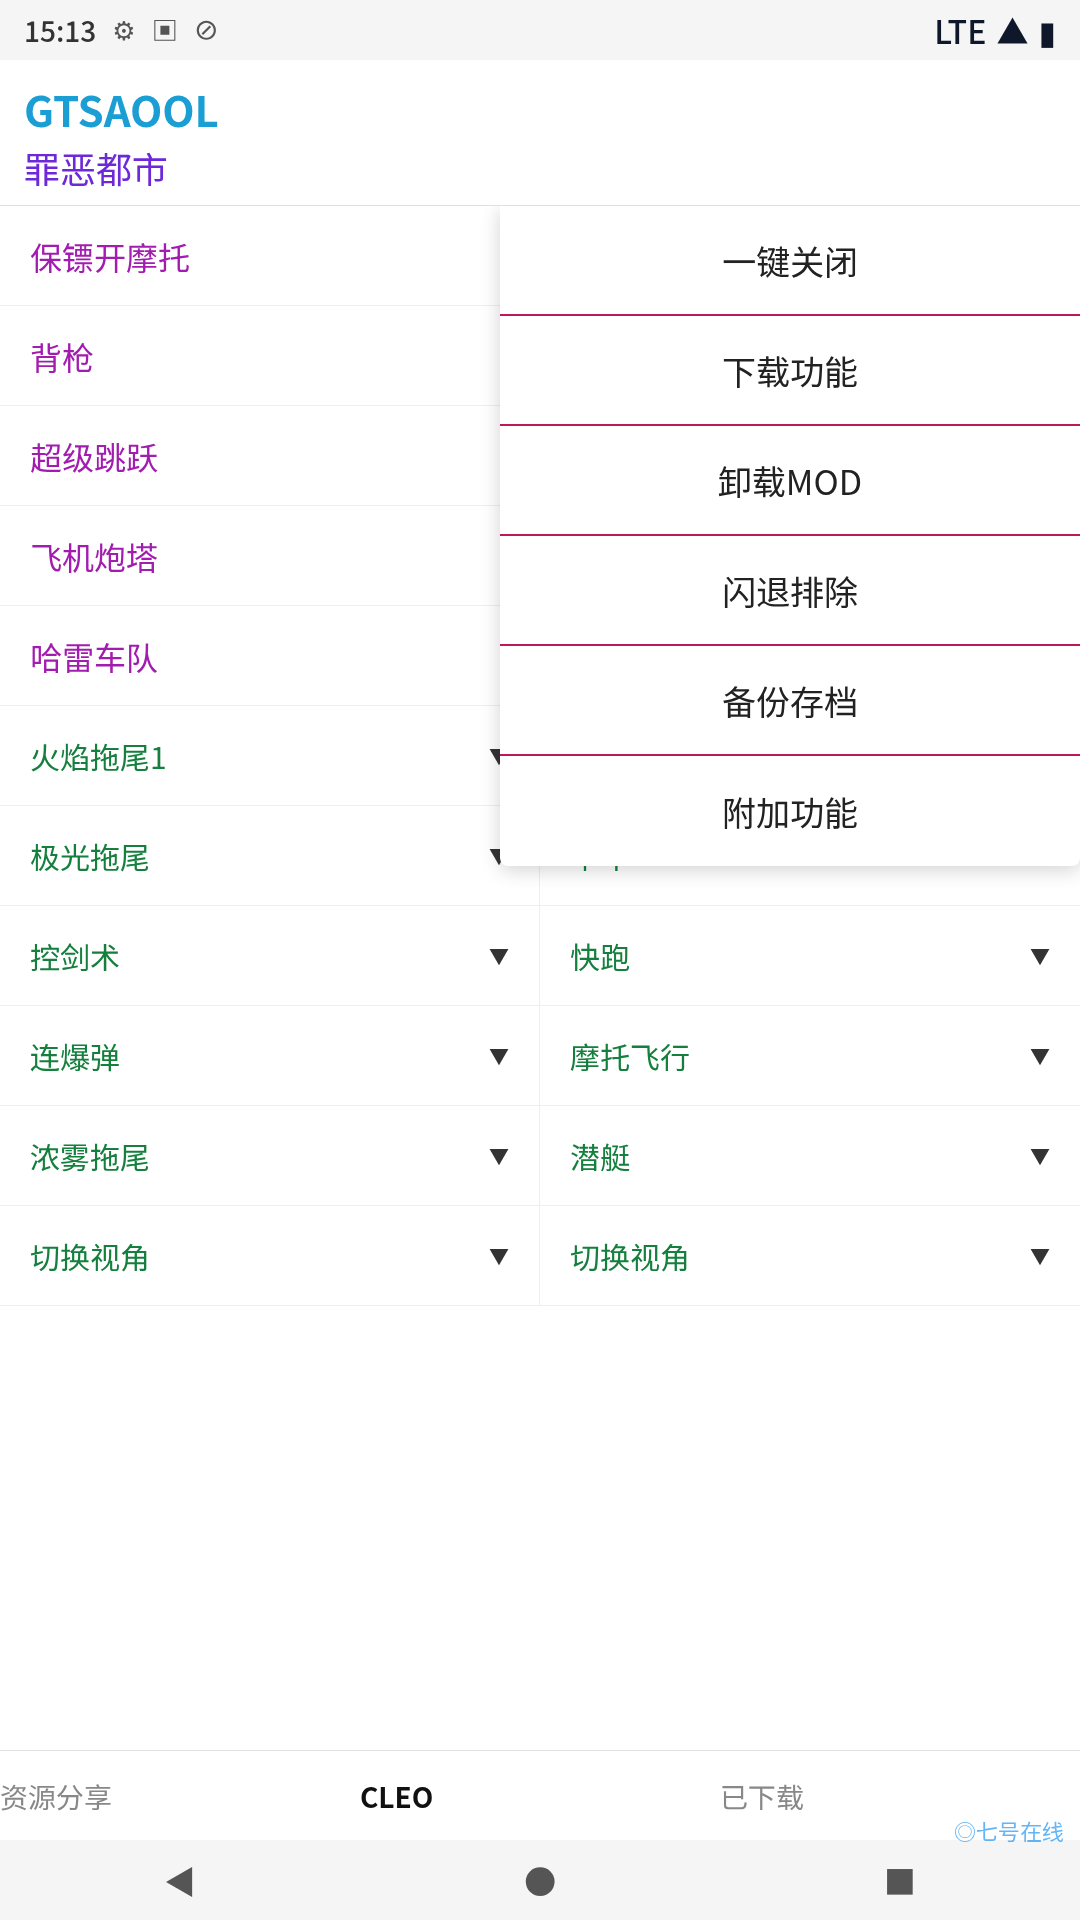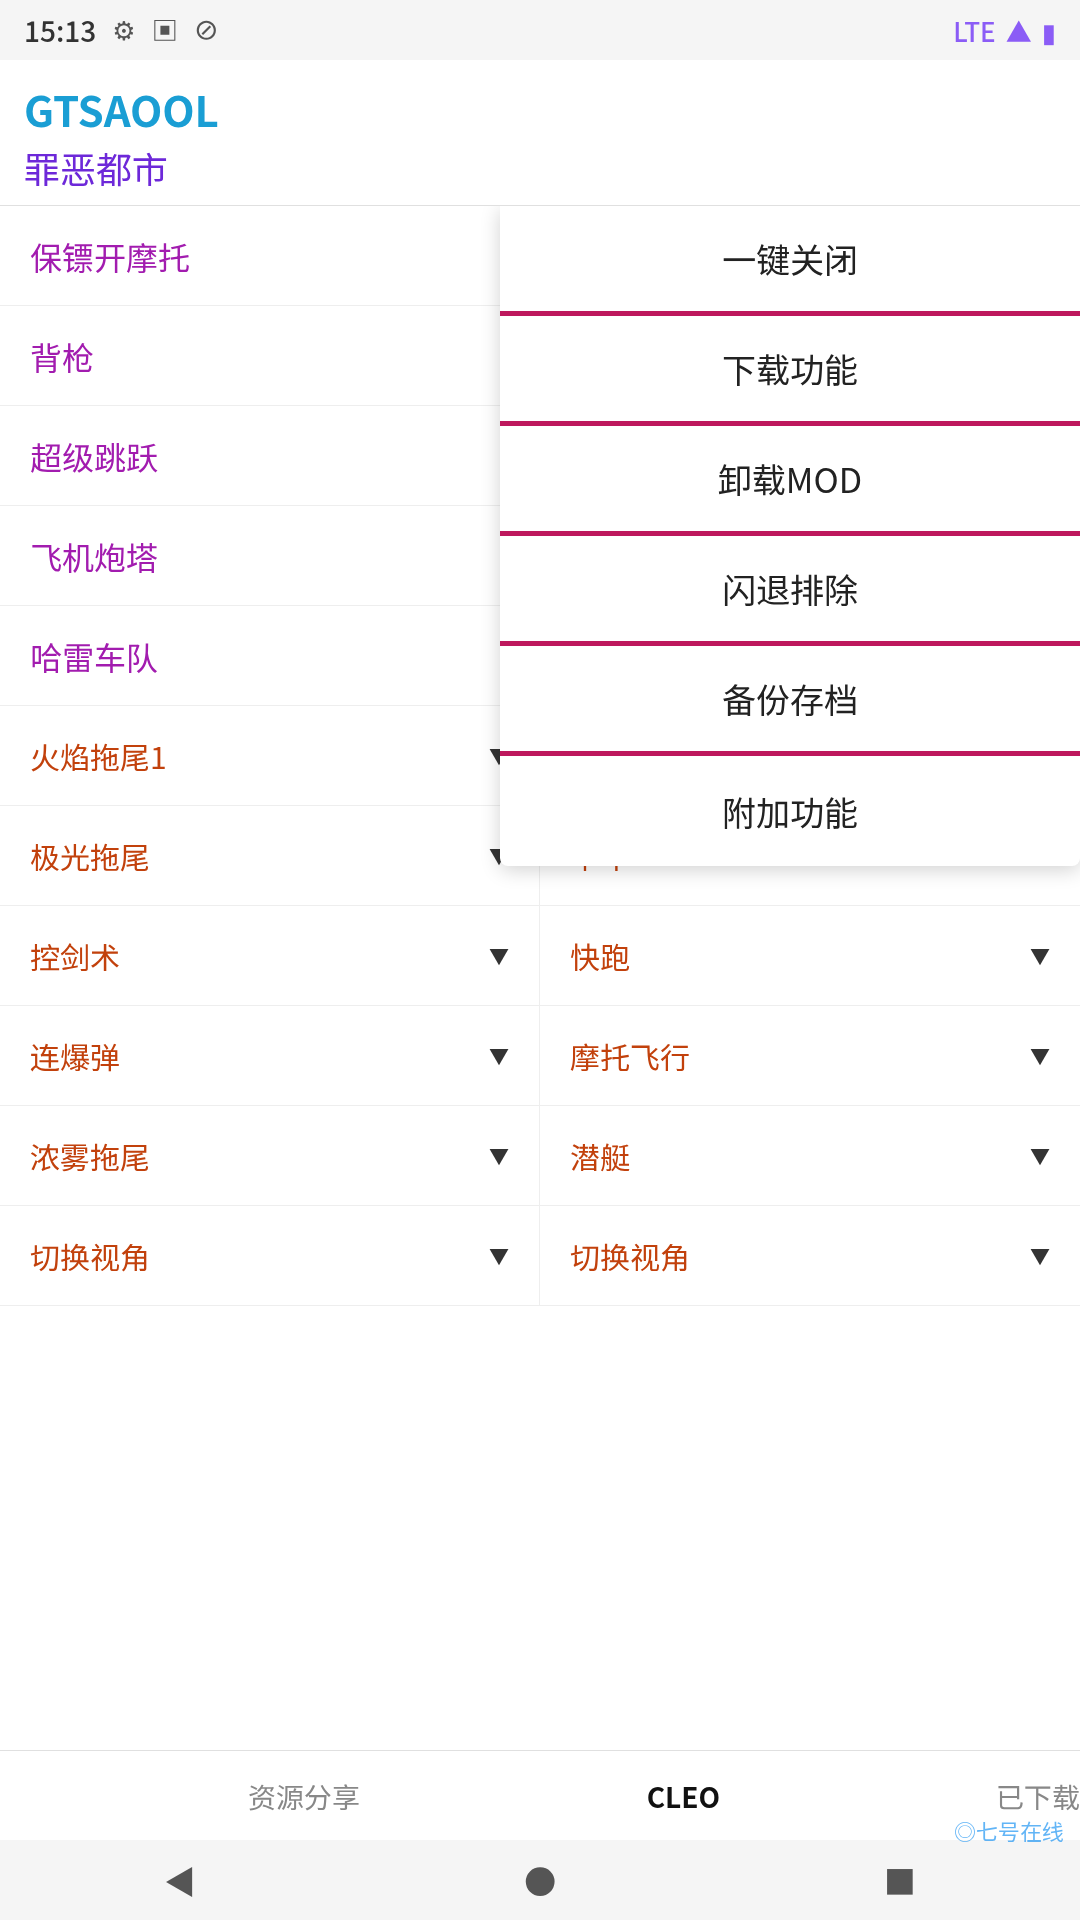--- a/index.html
+++ b/index.html
@@ -27,23 +27,23 @@
       align-items: flex-start;
       gap: 16px;
       font-size: 28px;
       font-weight: 500;
       color: #333;
     }
     .status-right {
       display: flex;
       align-items: center;
       gap: 10px;
-      font-size: 26px;
+      font-size: 32px;
       font-weight: 500;
-      color: #8b5cf6;
+      color: #0f172a;
     }
     .status-icon {
       font-size: 26px;
       color: #555;
     }
 
     
     .app-header {
       background: #ffffff;
       padding: 18px 24px 12px 24px;
@@ -99,21 +99,21 @@
       justify-content: space-between;
       padding: 0 30px;
       height: 100px;
       border-bottom: 1px solid #eeeeee;
     }
     .two-col-item:nth-child(odd) {
       border-right: 1px solid #eeeeee;
     }
     .two-col-label {
       font-size: 30px;
-      color: #c2410c;
+      color: #15803d;
     }
     .two-col-arrow {
       font-size: 20px;
       color: #333;
     }
 
     
     .dropdown-overlay {
       position: absolute;
       top: 0;
@@ -122,21 +122,21 @@
       background: #ffffff;
       box-shadow: 0 4px 20px rgba(0,0,0,0.18);
       z-index: 100;
       border-radius: 0 0 8px 8px;
     }
     .dropdown-item {
       display: flex;
       align-items: center;
       justify-content: center;
       height: 110px;
-      border-bottom: 5px solid #be185d;
+      border-bottom: 2px solid #be185d;
       cursor: pointer;
     }
     .dropdown-item:last-child {
       border-bottom: none;
     }
     .dropdown-item-label {
       font-size: 34px;
       color: #222;
     }
 
@@ -149,21 +149,21 @@
       height: 90px;
       background: #ffffff;
       border-top: 1px solid #e0e0e0;
       display: flex;
       align-items: center;
     }
     .tab-item {
       flex: 1;
       display: flex;
       align-items: center;
-      justify-content: flex-end;
+      justify-content: flex-start;
       height: 100%;
       cursor: pointer;
     }
     .tab-label {
       font-size: 28px;
       color: #888;
     }
     .tab-label.active {
       font-weight: bold;
       color: #111;

